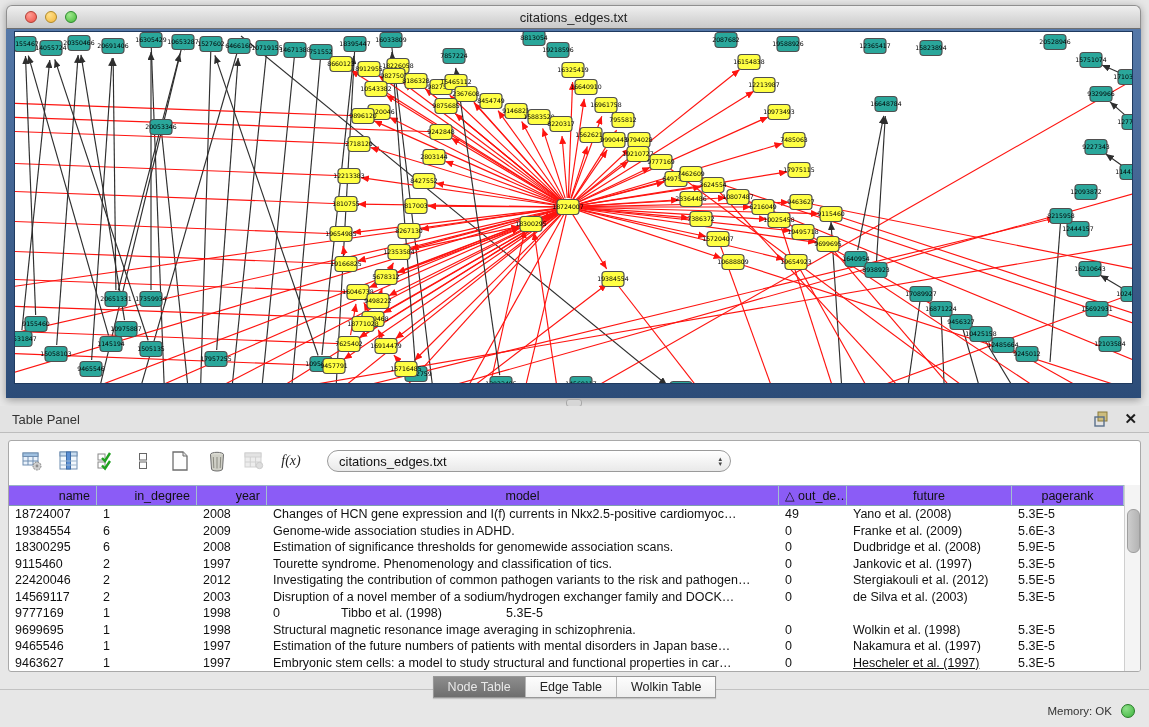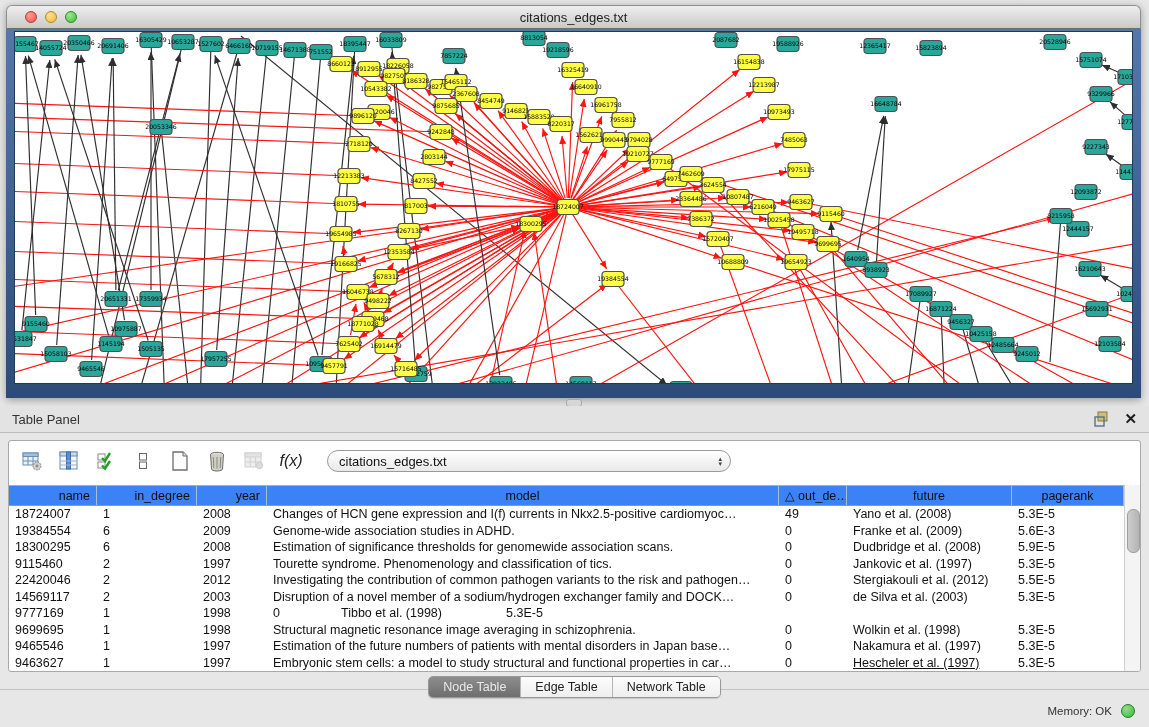--- a/index.html
+++ b/index.html
@@ -40,31 +40,31 @@
   .toolbar{height:40px;display:flex;align-items:center;padding-left:10px;gap:11px;}
   .tbtn{width:26px;height:26px;display:flex;align-items:center;justify-content:center;}
   .tbtn.disabled{opacity:.45;}
   .combo{margin-left:12px;width:404px;height:22px;border:1px solid #9a9a9a;border-radius:11px;
     background:linear-gradient(#ffffff,#e9e9e9);display:flex;align-items:center;
     font-size:13px;color:#111;padding:0 8px 0 11px;box-sizing:border-box;}
   .combo .cval{flex:1;overflow:hidden;white-space:nowrap;}
   .combo .steppers{display:flex;flex-direction:column;line-height:5px;font-size:7px;color:#444;}
   
   .tbl{position:absolute;left:0;top:44px;right:16px;bottom:0;overflow:hidden;}
-  .thead{display:flex;height:21px;background:#3b82f6;border-top:1px solid #97b4c4;border-bottom:1px solid #7f9fb0;box-sizing:border-box;}
+  .thead{display:flex;height:21px;background:#8b5cf6;border-top:1px solid #97b4c4;border-bottom:1px solid #7f9fb0;box-sizing:border-box;}
   .th{font-size:12.5px;color:#111;border-right:1px solid #a3bfcf;box-sizing:border-box;
       display:flex;align-items:center;padding:0 6px;white-space:nowrap;overflow:hidden;}
   .trow{display:flex;height:16.5px;align-items:center;}
   .td{font-size:12.5px;color:#111;padding:0 6px;box-sizing:border-box;white-space:nowrap;overflow:hidden;}
   .vscroll{position:absolute;right:0;top:44px;bottom:0;width:16px;background:#f4f4f4;border-left:1px solid #cfcfcf;box-sizing:border-box;}
   .vthumb{position:absolute;left:2px;top:24px;width:11px;height:42px;background:linear-gradient(90deg,#cdcdcd,#b4b4b4);border:1px solid #9e9e9e;border-radius:6px;}
   
   .bottom-line{position:absolute;left:0;top:689px;width:1149px;border-top:1px solid #c2c2c2;}
   .tabs{position:absolute;left:0;top:676px;width:1149px;display:flex;justify-content:center;}
-  .seg-group{display:inline-flex;border:1px solid #989898;border-radius:5px;overflow:hidden;
+  .seg-group{display:inline-flex;border:1px solid #989898;border-radius:0;overflow:hidden;
     background:#c4b5fd;box-shadow:0 1px 1px rgba(0,0,0,.15);}
   .seg{font-size:12.5px;padding:3px 14px;color:#222;border-right:1px solid #b5b5b5;background:linear-gradient(#fdfdfd,#eeeeee);}
   .seg:last-child{border-right:none;}
   .seg.active{background:linear-gradient(#8d8d8d,#6e6e6e);color:#e9e9e9;}
   
   .statusbar{position:absolute;right:14px;top:704px;display:flex;align-items:center;gap:9px;}
   .mem-label{font-size:11.5px;color:#333;}
   .mem-dot{width:14px;height:14px;border-radius:50%;
     background:radial-gradient(circle at 35% 30%,#8fe08a,#3cb43c);border:1px solid #267a26;box-sizing:border-box;}
 </style>
@@ -830,21 +830,21 @@
     <span class="tbtn disabled">
       <svg width="22" height="22" viewBox="0 0 22 22">
           <rect x="2" y="3" width="16" height="14" fill="#d9d9d9" stroke="#9a9a9a"></rect>
           <rect x="2" y="3" width="16" height="4" fill="#c2c2c2" stroke="#9a9a9a"></rect>
           <line x1="7.3" y1="7" x2="7.3" y2="17" stroke="#9a9a9a"></line>
           <line x1="12.6" y1="7" x2="12.6" y2="17" stroke="#9a9a9a"></line>
           <line x1="2" y1="12" x2="18" y2="12" stroke="#9a9a9a"></line>
           <circle cx="16.5" cy="15.5" r="3.2" fill="#b5b5b5" stroke="#8d8d8d"></circle>
         </svg>
     </span>
-    <span class="tbtn" style="font-family:Liberation Sans, sans-serif;font-style:italic;font-size:16px;color:#222;">f(x)</span>
+    <span class="tbtn" style="font-family:Liberation Serif, serif;font-style:italic;font-size:14px;color:#222;">f(x)</span>
     <div class="combo">
       <span class="cval">citations_edges.txt</span>
       <span class="steppers">
           <span>▴</span>
           <span>▾</span>
         </span>
     </div>
   </div>
 
   <div class="tbl">
@@ -952,20 +952,20 @@
   <div class="vscroll">
     <div class="vthumb"></div>
   </div>
 </div>
 
 <div class="bottom-line"></div>
 <div class="tabs">
   <span class="seg-group" id="tabgroup">
       <span class="seg active">Node Table</span>
       <span class="seg">Edge Table</span>
-      <span class="seg">Network Table</span>
+      <span class="seg">Wolkin Table</span>
     </span>
 </div>
 
 <div class="statusbar">
   <span class="mem-label">Memory: OK</span>
   <span class="mem-dot"></span>
 </div>
 
 </body></html>

